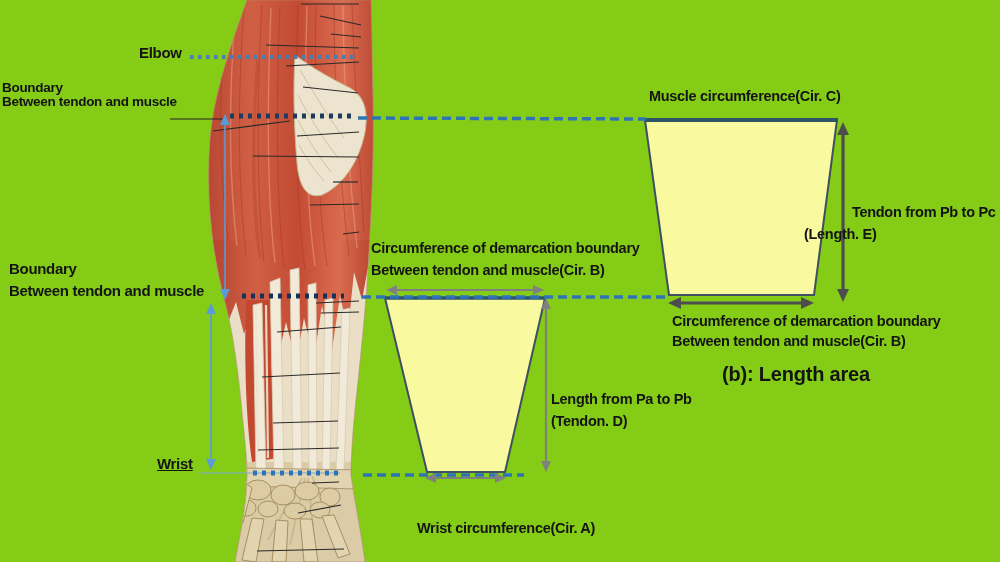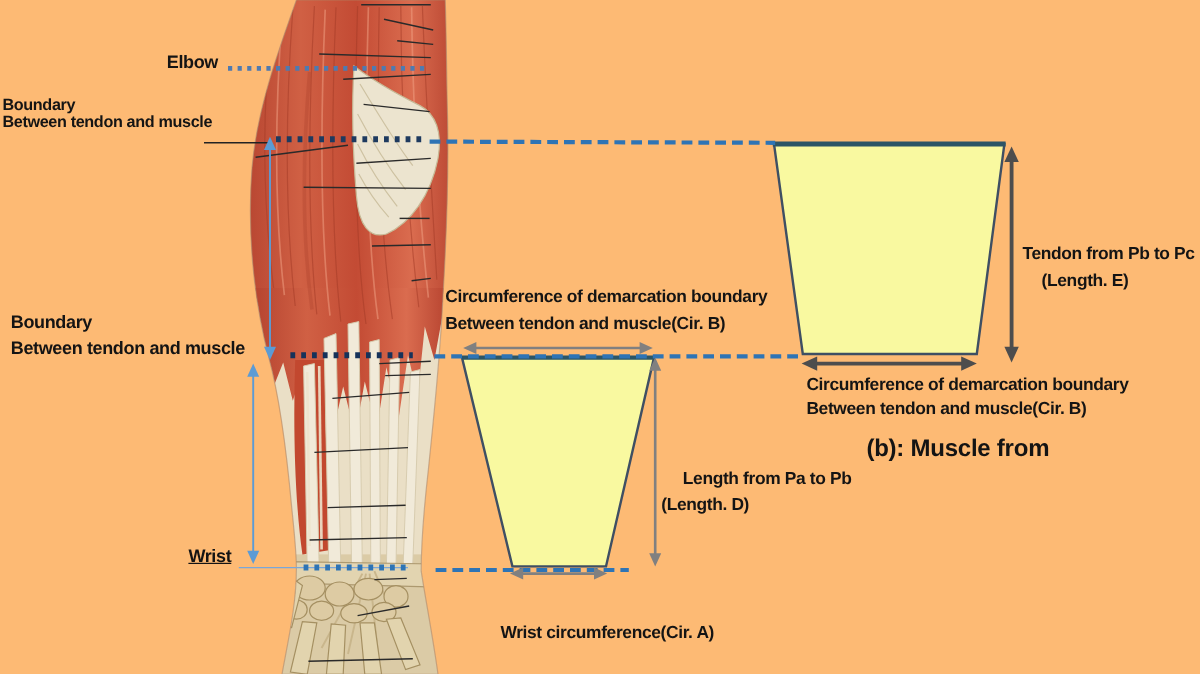--- a/index.html
+++ b/index.html
@@ -1,17 +1,17 @@
 <!DOCTYPE html>
 <html><head>
 <meta charset="utf-8">
 <style>
   html,body{margin:0;padding:0;background:#fff;}
   .stage{
-    position:relative;width:1000px;height:562px;background:#fdba74;overflow:hidden;
+    position:relative;width:1000px;height:562px;background:#84cc16;overflow:hidden;
     font-family:"Liberation Sans","DejaVu Sans",sans-serif;color:#141414;
   }
   .stage svg{position:absolute;left:0;top:0;}
   .lbl{
     position:absolute;font-weight:bold;font-size:14.5px;letter-spacing:-0.3px;
     white-space:nowrap;line-height:1.0;color:#141414;
   }
   .lbl.small{font-size:13.5px;}
   .lbl.side{font-size:15px;}
   .lbl.caption{font-size:20px;letter-spacing:-0.2px;}
@@ -202,28 +202,29 @@
   <div class="lbl small" style="left:2px;top:95px;">Between tendon and muscle</div>
 
   <div class="lbl side" style="left:9px;top:261px;">Boundary</div>
   <div class="lbl side" style="left:9px;top:283px;">Between tendon and muscle</div>
 
   <div class="lbl side" style="left:157px;top:456px;text-decoration:underline;">Wrist</div>
 
   <div class="lbl" style="left:371px;top:241px;">Circumference of demarcation boundary</div>
   <div class="lbl" style="left:371px;top:263px;">Between tendon and muscle(Cir. B)</div>
 
-  <div class="lbl" style="left:551px;top:392px;margin-left:18px;">Length from Pa to Pb</div>
-  <div class="lbl" style="left:551px;top:414px;">(Length. D)</div>
+  <div class="lbl" style="left:551px;top:392px;">Length from Pa to Pb</div>
+  <div class="lbl" style="left:551px;top:414px;">(Tendon. D)</div>
 
   <div class="lbl" style="left:417px;top:487px;margin-top:34px;">Wrist circumference(Cir. A)</div>
 
 
+  <div class="lbl" style="left:649px;top:89px;">Muscle circumference(Cir. C)</div>
 
   <div class="lbl" style="left:852px;top:205px;">Tendon from Pb to Pc</div>
-  <div class="lbl" style="left:868px;top:227px;text-align:right;">(Length. E)</div>
+  <div class="lbl" style="left:804px;top:227px;text-align:right;">(Length. E)</div>
 
   <div class="lbl" style="left:672px;top:314px;">Circumference of demarcation boundary</div>
   <div class="lbl" style="left:672px;top:334px;">Between tendon and muscle(Cir. B)</div>
 
-  <div class="lbl caption" style="left:722px;top:364px;">(b): Muscle from</div>
+  <div class="lbl caption" style="left:722px;top:364px;">(b): Length area</div>
 
 </div>
 
 </body></html>

